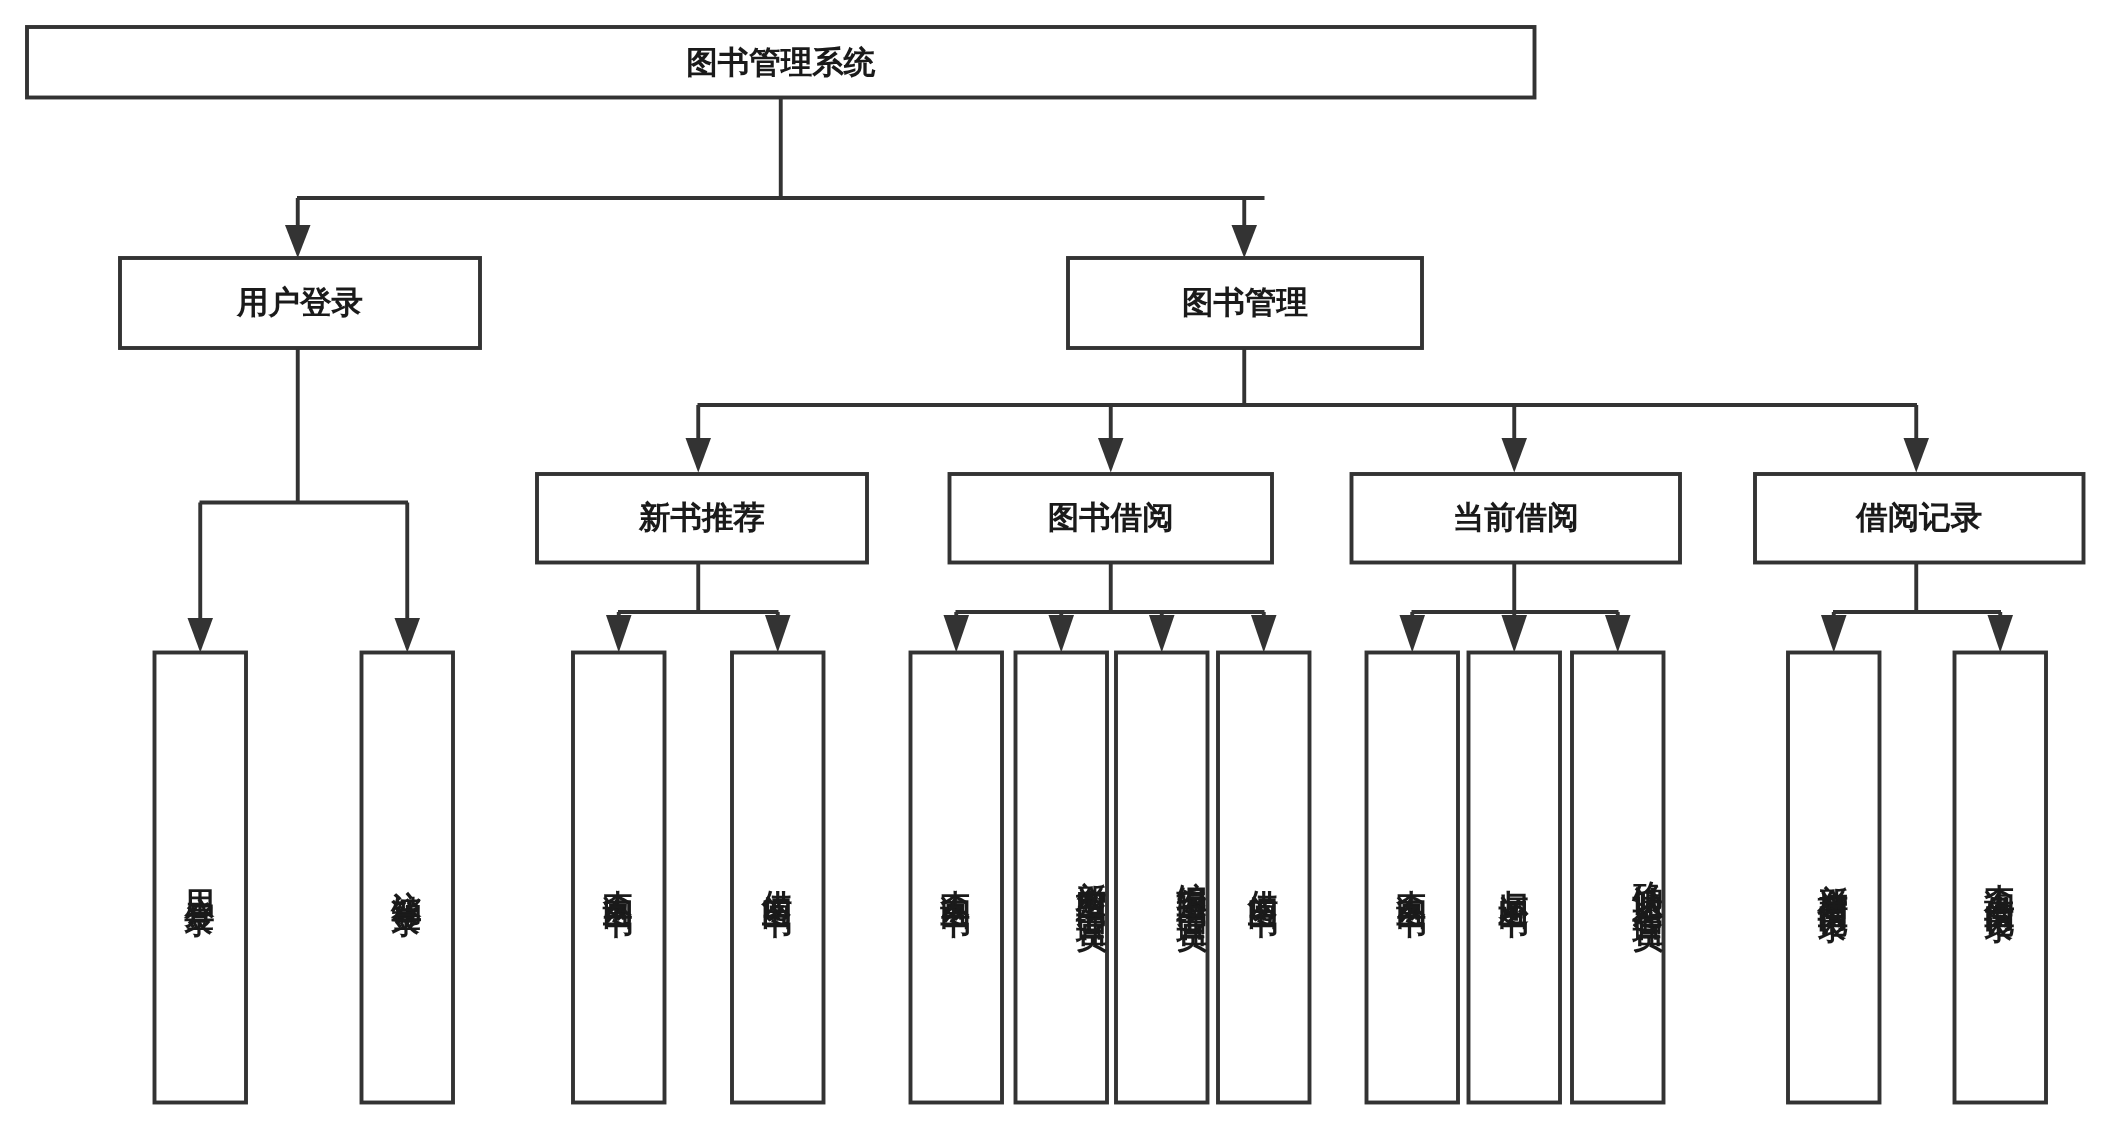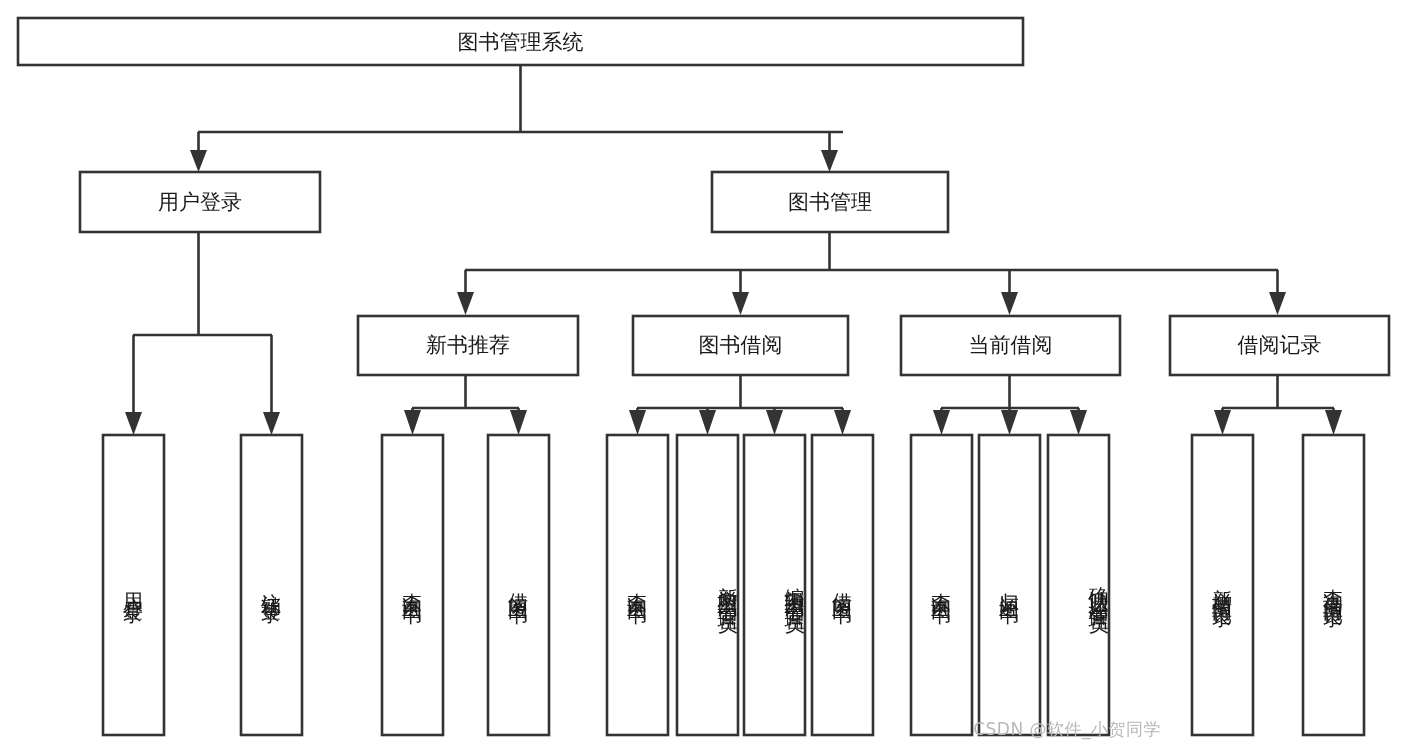--- a/index.html
+++ b/index.html
@@ -11,20 +11,21 @@
     width: 1405px;
     height: 747px;
     font-family: "DejaVu Sans", "Liberation Sans", sans-serif;
     overflow: hidden;
   }
   #diagram-root {
     position: relative;
     width: 1169px;
     height: 747px;
     background: #ffffff;
+    font-weight: bold;
   }
   svg#diagram-svg {
     position: absolute;
     left: 0;
     top: 0;
     width: 1405px;
     height: 747px;
     display: block;
   }
   .node-rect {
@@ -225,15 +226,14 @@
   <div class="vlabel" style="left:744px; top:443px; width:61px; height:292px;">编辑图书（管理员）</div>
   <div class="vlabel centered" style="left:812px; top:435px; width:61px; height:300px;">借阅图书</div>
 
   <div class="vlabel centered" style="left:911px; top:435px; width:61px; height:300px;">查询图书</div>
   <div class="vlabel centered" style="left:979px; top:435px; width:61px; height:300px;">归还图书</div>
   <div class="vlabel" style="left:1048px; top:443px; width:61px; height:292px;">确认归还（管理员）</div>
 
   <div class="vlabel centered" style="left:1192px; top:435px; width:61px; height:300px;">新增借阅记录</div>
   <div class="vlabel centered" style="left:1303px; top:435px; width:61px; height:300px;">查询借阅记录</div>
 
-  <div class="watermark">CSDN @软件_小贺同学</div>
 
 </div>
 
 </body></html>

